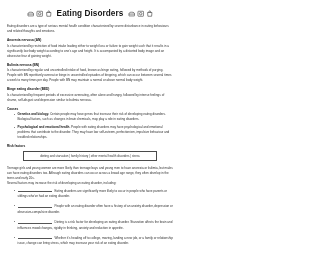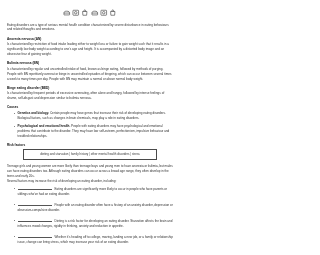--- a/index.html
+++ b/index.html
@@ -160,20 +160,21 @@
         </svg>
       </span>
       <span class="glyph">
         <svg viewBox="0 0 24 24" fill="none" stroke="currentColor" stroke-width="1.8">
           <path d="M5 8h14l-1 12H6z"></path>
           <path d="M9 8V6a3 3 0 0 1 6 0v2"></path>
         </svg>
       </span>
     </span>
 
+    <span class="doc-title">Eating Disorders</span>
 
     <span class="icon-group">
       <span class="glyph">
         <svg viewBox="0 0 24 24" fill="none" stroke="currentColor" stroke-width="1.8">
           <path d="M3 13c0-4 2.5-6 9-6s9 2 9 6v5a1 1 0 0 1-1 1H4a1 1 0 0 1-1-1z"></path>
           <path d="M3 13h18"></path>
         </svg>
       </span>
       <span class="glyph">
         <svg viewBox="0 0 24 24" fill="none" stroke="currentColor" stroke-width="1.8">

